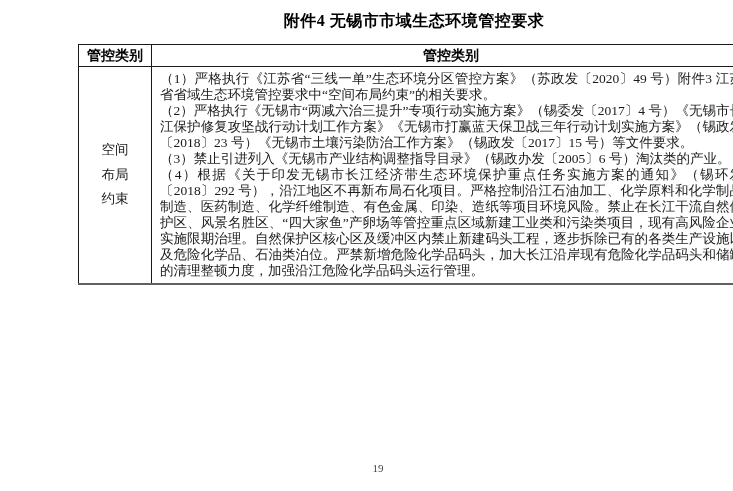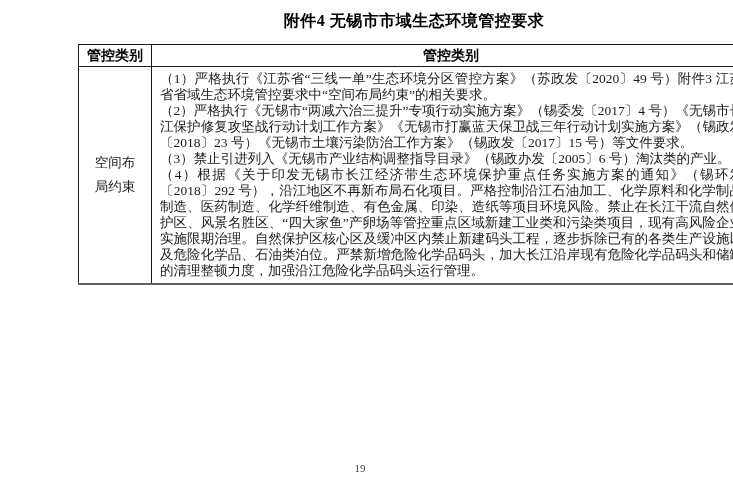--- a/index.html
+++ b/index.html
@@ -50,35 +50,35 @@
     text-align: center;
     vertical-align: middle;
     padding: 0;
     color: #000000;
   }
   td.cat-cell {
     text-align: center;
     vertical-align: middle;
     font-size: 13.5px;
     line-height: 24.5px;
-    padding: 0 14px;
+    padding: 0 21px;
   }
   td.req-cell {
     padding: 4px 7px 4px 8px;
     font-size: 13.5px;
     line-height: 16px;
     text-align: justify;
     vertical-align: top;
   }
   td.req-cell p {
     margin: 0;
   }
   .page-number {
     position: absolute;
-    left: 24px;
+    left: 42px;
     top: 462px;
     width: 672px;
     text-align: center;
     font-size: 11px;
     color: #444444;
   }
 </style>
 </head>
 <body>
 

